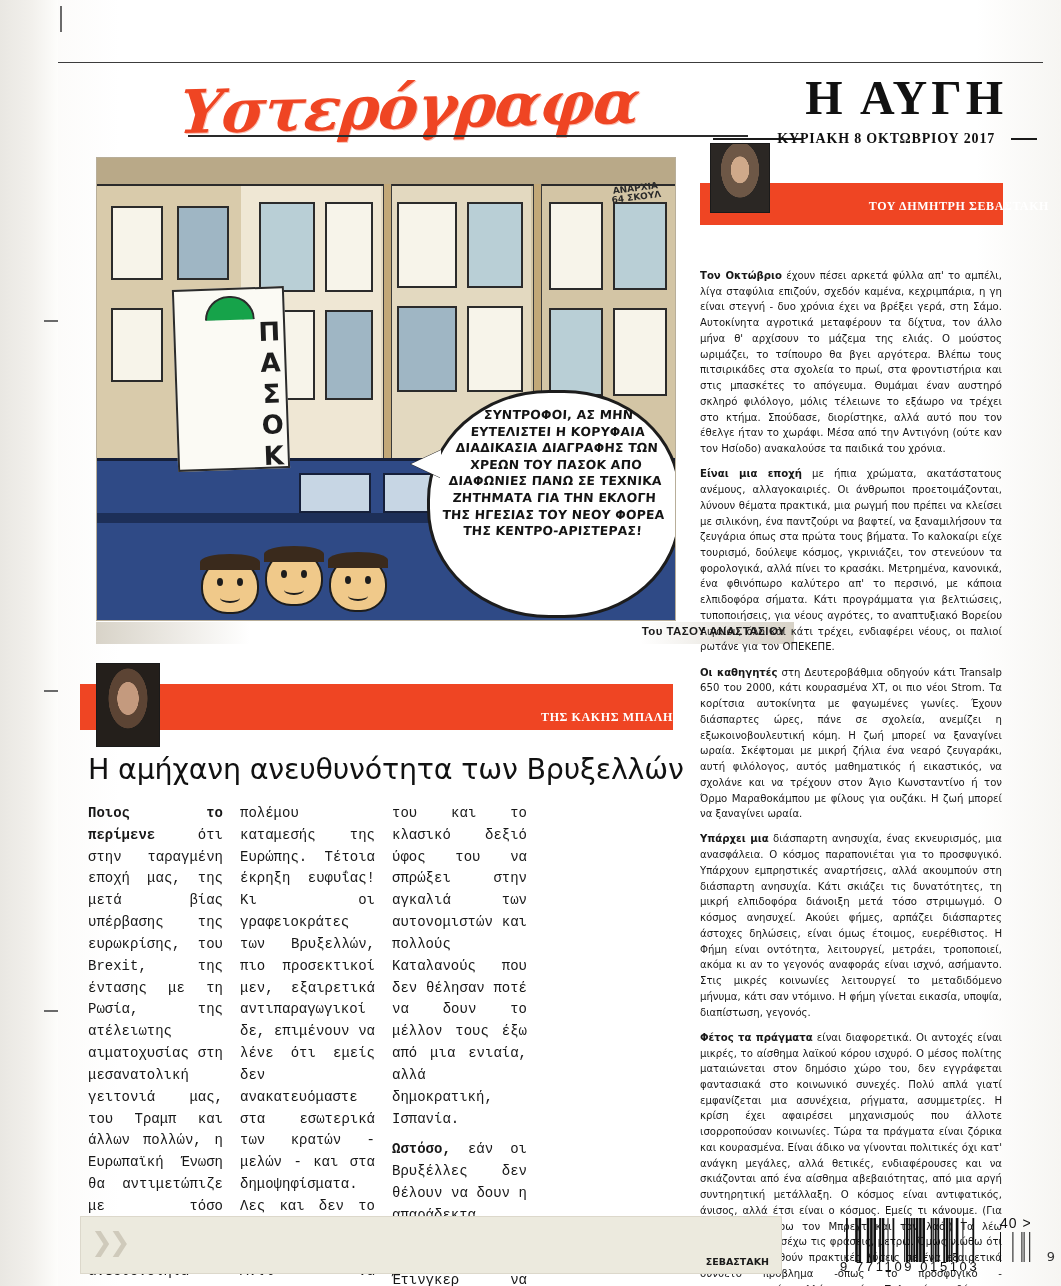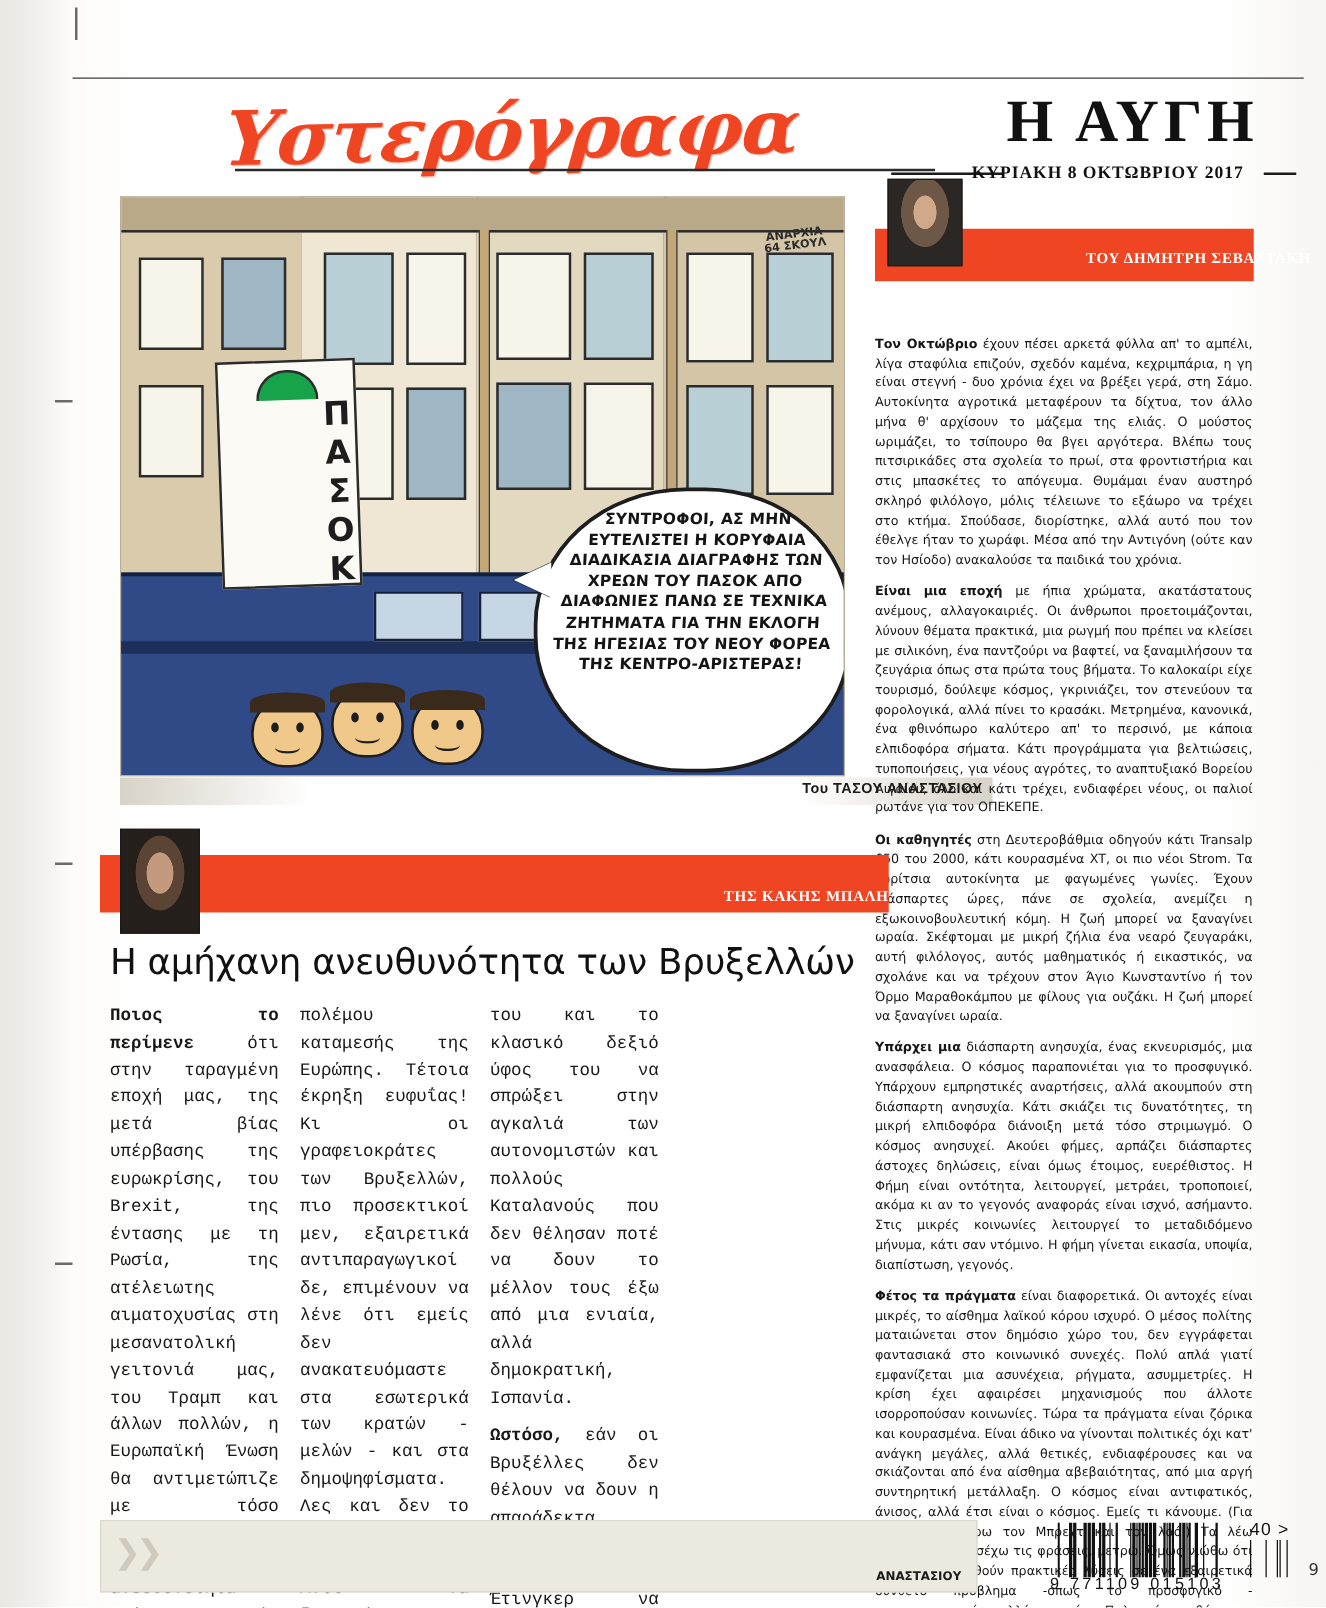--- a/index.html
+++ b/index.html
@@ -219,21 +219,20 @@
   .endmark::after {
     content:""; position:absolute; left:4px; top:3.5px;
     width:5px; height:5px; border-left:1.4px solid #fff; border-bottom:1.4px solid #fff;
     transform: rotate(-45deg);
   }
 
   
   .a2-redbar {
     position:absolute; left:80px; top:684px; width:593px; height:46px;
     background:#ef4523;
-    padding-left:38px;
   }
   .a2-photo {
     position:absolute; left:96px; top:663px; width:62px; height:82px;
     background:#241f1b;
     background-image: radial-gradient(ellipse at 50% 42%, #c49a7e 0 24%, #5c4434 25% 44%, #241f1b 45% 100%);
     border:1px solid #1a1a1a;
     z-index:3;
   }
   .a2-byline {
     position:absolute; right:0px; top:26px;
@@ -416,21 +415,21 @@
         <p>πολέμου καταμεσής της Ευρώπης. Τέτοια έκρηξη ευφυΐας! Κι οι γραφειοκράτες των Βρυξελλών, πιο προσεκτικοί μεν, εξαιρετικά αντιπαραγωγικοί δε, επιμένουν να λένε ότι εμείς δεν ανακατευόμαστε στα εσωτερικά των κρατών - μελών - και στα δημοψηφίσματα. Λες και δεν το έκαναν σε άλλα δημοψηφίσματα… Αντί να διαμηνύσουν εγκαίρως στη Βαρκελώνη ότι η ενδεχόμενη απόσχισή της από την Ισπανία σημαίνει και έξοδός της από την Ευρωπαϊκή Ένωση -αφού το βέτο της Μαδρίτης για ένταξη θα ήταν δεδομένο-, αντί να διαμηνύσουν στον Ραχόι ότι πρέπει εγκαίρως να βρει ένα δίαυλο επικοινωνίας με τους Καταλανούς, αντί να στείλει την Γκουάρδια Σιβίλ να σπάει εκλογικά τμήματα και να δέρνει ηλικιωμένους ψηφοφόρους, έκαναν ότι δεν τρέχει τίποτε. Και τώρα χαϊδεύουν αμήχανα τον Ραχόι, όσο αυτός πετυχαίνει με τον αυταρχισμό</p>
       </div>
       <div class="a2-col">
         <p>του και το κλασικό δεξιό ύφος του να σπρώξει στην αγκαλιά των αυτονομιστών και πολλούς Καταλανούς που δεν θέλησαν ποτέ να δουν το μέλλον τους έξω από μια ενιαία, αλλά δημοκρατική, Ισπανία.</p>
         <p><b>Ωστόσο,</b> εάν οι Βρυξέλλες δεν θέλουν να δουν η απαράδεκτα ανεύθυνη «προφητεία» του Έτινγκερ να γίνεται πραγματικότητα -κάτι σχετικά απίθανο, αφού οι Καταλανοί έχουν αποδείξει ότι δίνουν τις μάχες τους πολύ πολιτικά και εξαιρετικά συντεταγμένα, αλλά τα αδιέξοδα ποτέ δεν ξέρει κανείς πού μπορεί να οδηγήσουν- και πολύ περισσότερο εάν δεν θέλουν τον δρόμο της Καταλωνίας να τον πάρουν κι άλλοι ισχυροί ευρωπαϊκοί μειονοτικοί λαοί που… επιτρεπείς στη βία, θα πρέπει να βρουν έναν τρόπο διαμεσολάβησης.<span class="endmark"></span></p>
       </div>
     </div>
 
   <div class="footer-box">
     <div class="footer-chevrons">❯❯</div>
-    <div class="footer-sign">ΑΝΑΣΤΑΣΙΟΥ</div>
+    <div class="footer-sign">ΣΕΒΑΣΤΑΚΗ</div>
   </div>
 
   <svg class="barcode" viewBox="0 0 140 44" preserveAspectRatio="none">
     <g id="bc-bars" fill="#111">
         <rect x="0.00" y="0" width="1.80" height="44"></rect>
         <rect x="9.20" y="0" width="2.60" height="44"></rect>
         <rect x="12.50" y="0" width="2.60" height="44"></rect>
         <rect x="20.80" y="0" width="2.60" height="44"></rect>
         <rect x="24.10" y="0" width="2.60" height="44"></rect>
         <rect x="27.40" y="0" width="2.60" height="44"></rect>

